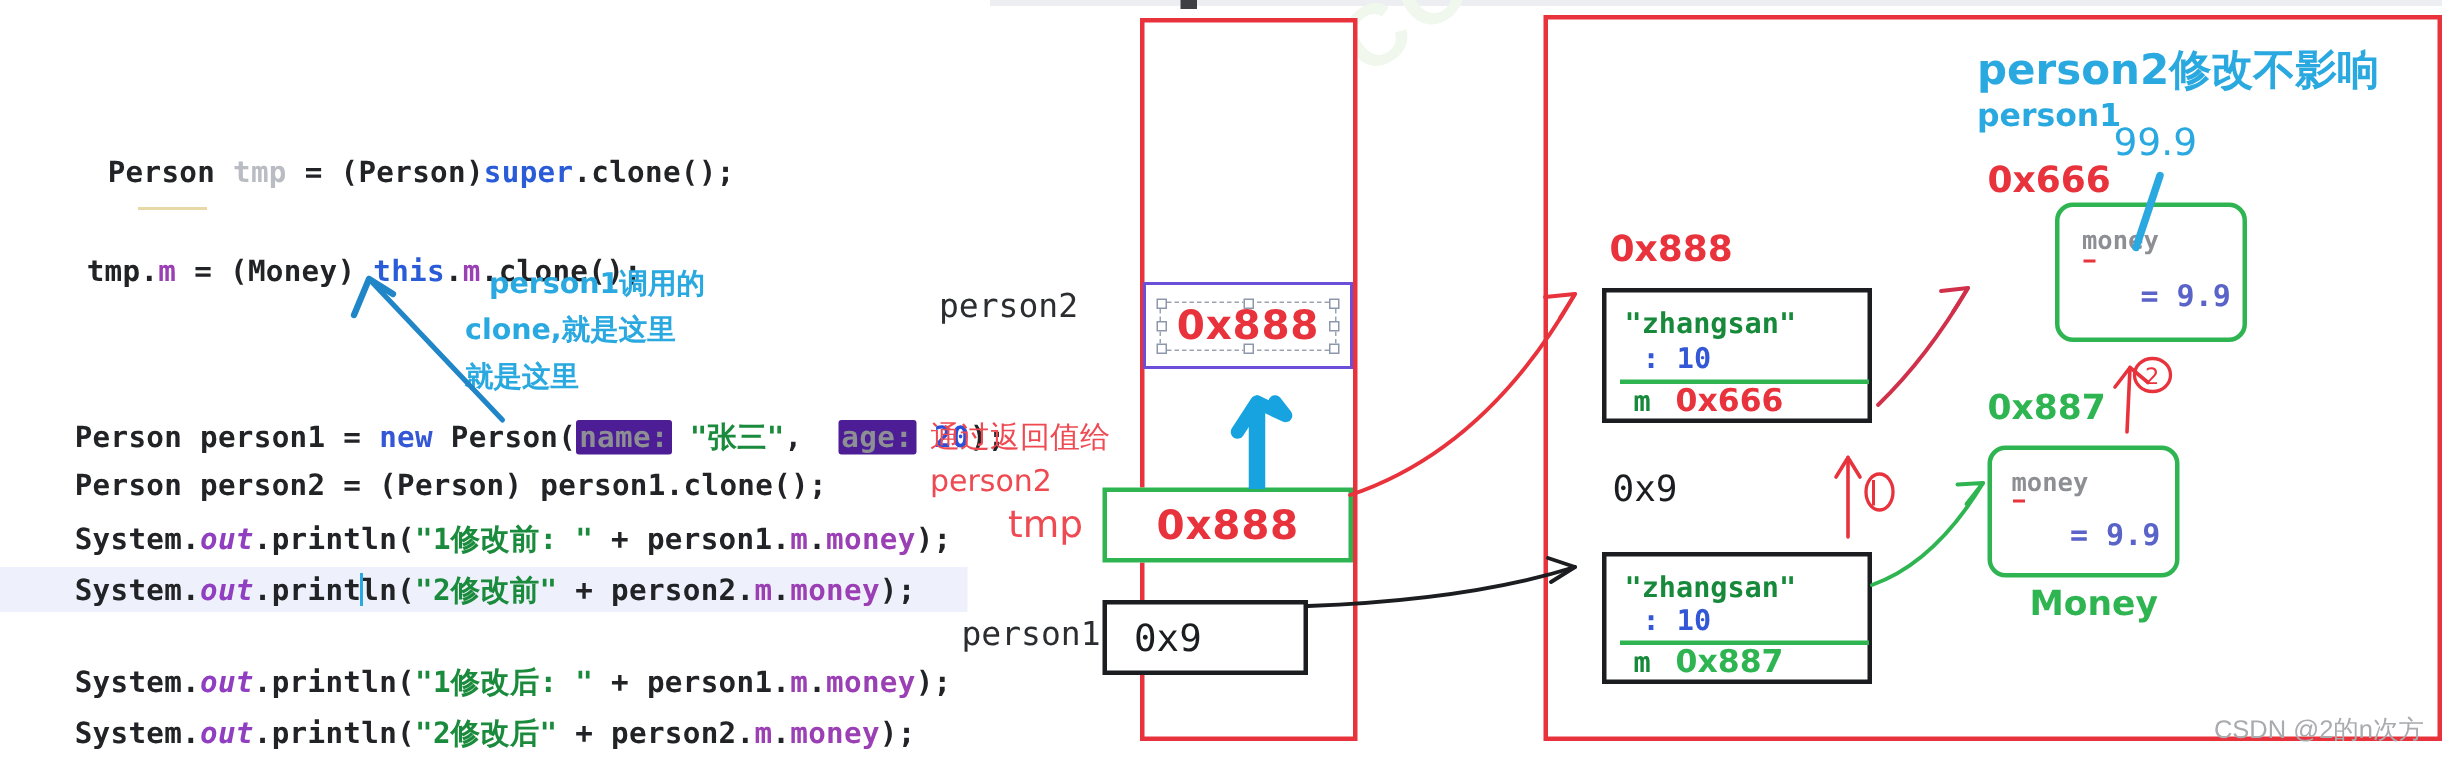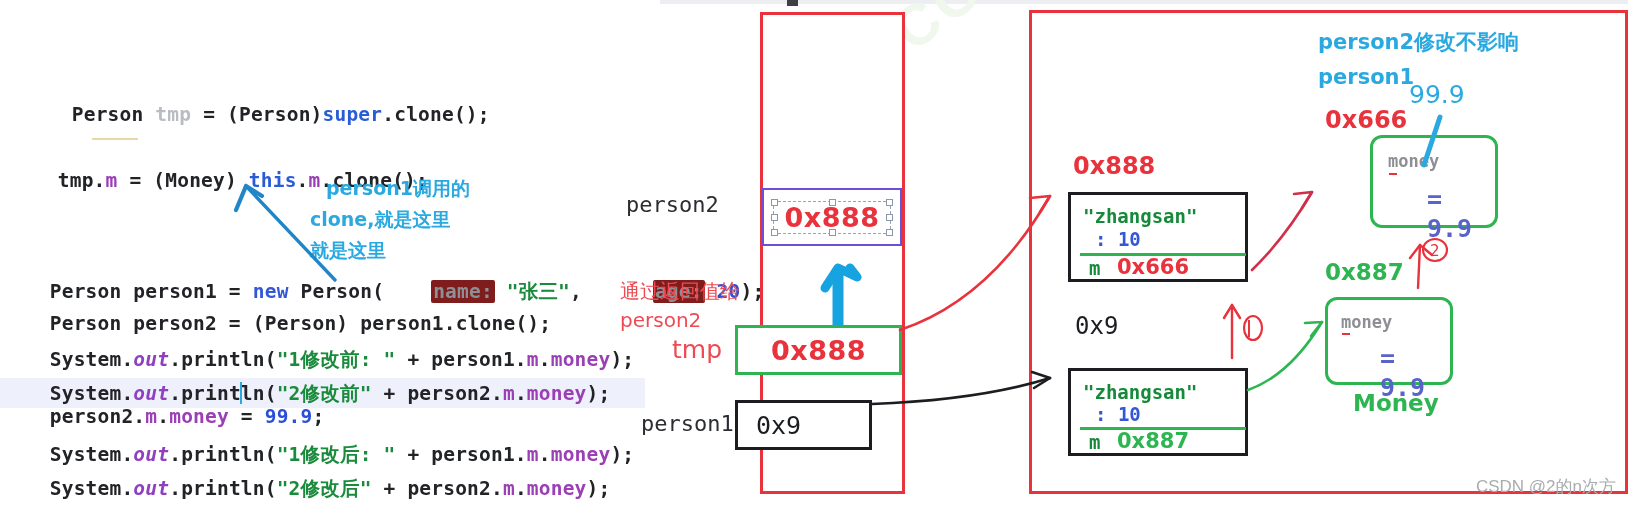--- a/index.html
+++ b/index.html
@@ -21,22 +21,22 @@
     white-space:pre;letter-spacing:.2px;
   }
   .tok-kw{color:#3457d5;}
   .tok-blue{color:#2a5cd7;}
   .tok-fade{color:#b9bcc2;}
   .tok-field{color:#9b3fb5;}
   .tok-italic{color:#8f3fc0;font-style:italic;}
   .tok-str{color:#1a8b3c;}
   .tok-num{color:#2a4fd8;}
   .hint{
-    background:#7f1d1d;color:#8d8f95;font-weight:700;
-    border-radius:2px;padding:0 2px;margin-left:47px;
+    background:#4c1d95;color:#8d8f95;font-weight:700;
+    border-radius:2px;padding:0 2px;
   }
   #line-highlight{
     position:absolute;left:0;top:378px;width:645px;height:30px;
     background:#eef1fb;
   }
   #tiny-underline{
     position:absolute;left:92px;top:138px;width:46px;height:2px;
     background:#e8d8a8;
   }
   #caret{
@@ -133,21 +133,21 @@
     background:#fff;box-sizing:border-box;
   }
   .money-name{
     position:absolute;color:#8d8f95;font-size:17px;font-weight:700;
     font-family:"DejaVu Sans Mono",monospace;
   }
   .money-underscore{
     position:absolute;width:8px;height:2px;background:#e8323c;
   }
   .money-val{
-    position:absolute;color:#5a63c8;font-size:25px;font-weight:700;
+    position:absolute;color:#5a63c8;font-size:20px;font-weight:700;
     font-family:"DejaVu Sans Mono",monospace;
   }
   #money-caption{
     position:absolute;left:1353px;top:390px;color:#2eb551;
     font-size:23px;font-weight:600;font-family:"DejaVu Sans",sans-serif;
   }
   #note-99{
     position:absolute;left:1409px;top:80px;color:#2aa9e0;
     font-size:25px;font-weight:500;font-family:"DejaVu Sans",sans-serif;
   }
@@ -205,23 +205,20 @@
   </div>
 
   <div class="code-line" style="left:2px;top:323px;">
     <span>System.</span><span class="tok-italic">out</span><span>.println(</span><span class="tok-str">"1修改前: "</span><span> + person1.</span><span class="tok-field">m</span><span>.</span><span class="tok-field">money</span><span>);</span>
   </div>
 
   <div class="code-line" style="left:2px;top:357px;">
     <span>System.</span><span class="tok-italic">out</span><span>.println(</span><span class="tok-str">"2修改前"</span><span> + person2.</span><span class="tok-field">m</span><span>.</span><span class="tok-field">money</span><span>);</span>
   </div>
 
-  <div class="code-line" style="left:2px;top:382px;">
-    <span>person2.</span><span class="tok-field">m</span><span>.</span><span class="tok-field">money</span><span> = </span><span class="tok-num">99.9</span><span>;</span>
-  </div>
   <div id="caret"></div>
 
   <div class="code-line" style="left:2px;top:418px;">
     <span>System.</span><span class="tok-italic">out</span><span>.println(</span><span class="tok-str">"1修改后: "</span><span> + person1.</span><span class="tok-field">m</span><span>.</span><span class="tok-field">money</span><span>);</span>
   </div>
 
   <div class="code-line" style="left:2px;top:452px;">
     <span>System.</span><span class="tok-italic">out</span><span>.println(</span><span class="tok-str">"2修改后"</span><span> + person2.</span><span class="tok-field">m</span><span>.</span><span class="tok-field">money</span><span>);</span>
   </div>
 </div>
@@ -289,21 +286,21 @@
 </div>
 
 <div class="addr-tag-green" style="left:1325px;top:259px;">0x887</div>
 <div class="money-box" style="left:1325px;top:297px;width:128px;height:88px;">
   <div class="money-name" style="left:13px;top:12px;">money</div>
   <div class="money-underscore" style="left:14px;top:33px;"></div>
   <div class="money-val" style="left:52px;top:44px;">= 9.9</div>
 </div>
 <div id="money-caption">Money</div>
 
-<div class="note-blue" style="left:1318px;top:28px;font-size:21px;">person2修改不影响</div>
+<div class="note-blue" style="left:1318px;top:28px;font-size:28px;">person2修改不影响</div>
 <div class="note-blue" style="left:1318px;top:65px;font-size:21px;">person1</div>
 <div id="note-99">99.9</div>
 
 <svg class="overlay" width="1628" height="506">
 
   <g>
     <path d="M335,280 L246,186" stroke="#2086c8" stroke-width="3.4" fill="none" stroke-linecap="round"></path>
     <path d="M246,186 L236,210 M246,186 L262,196" stroke="#2086c8" stroke-width="4.2" fill="none" stroke-linecap="round"></path>
   </g>
 

